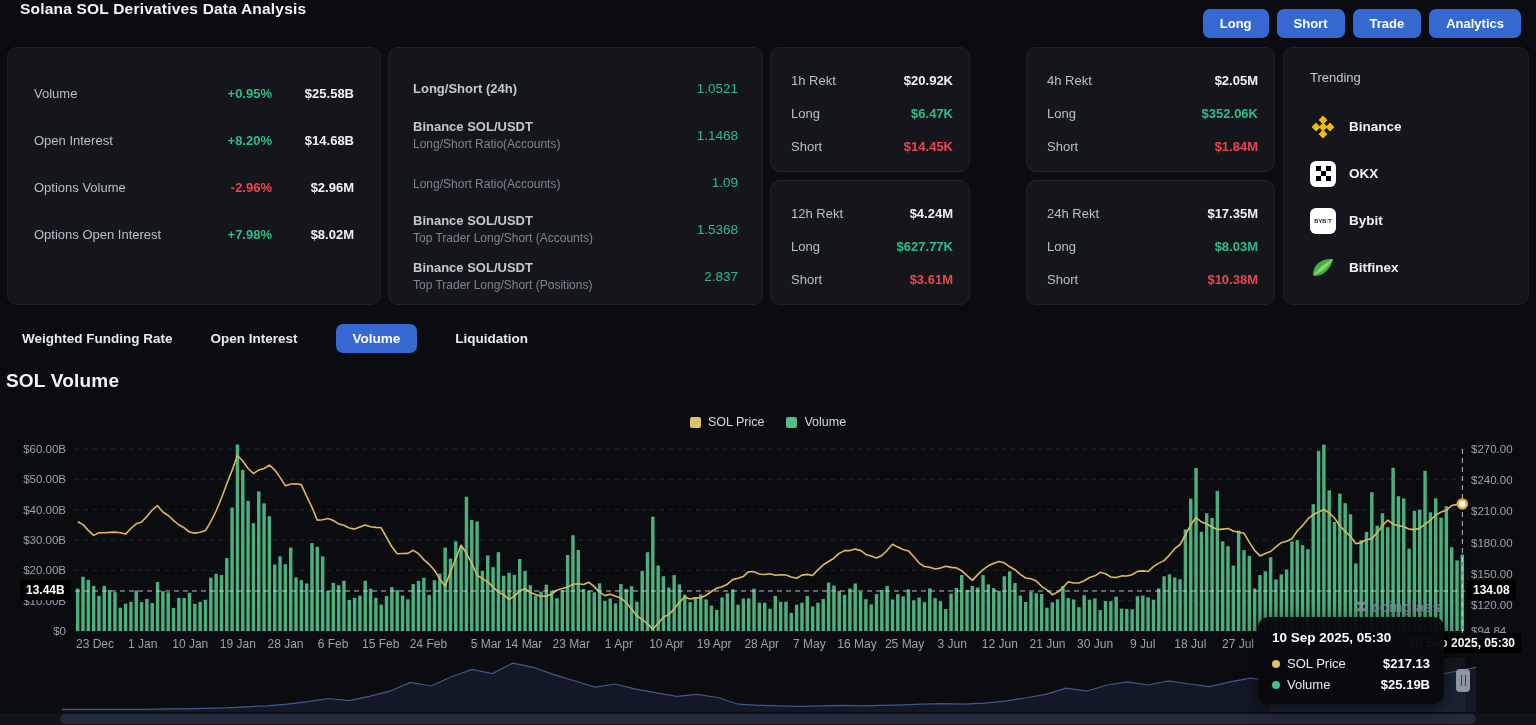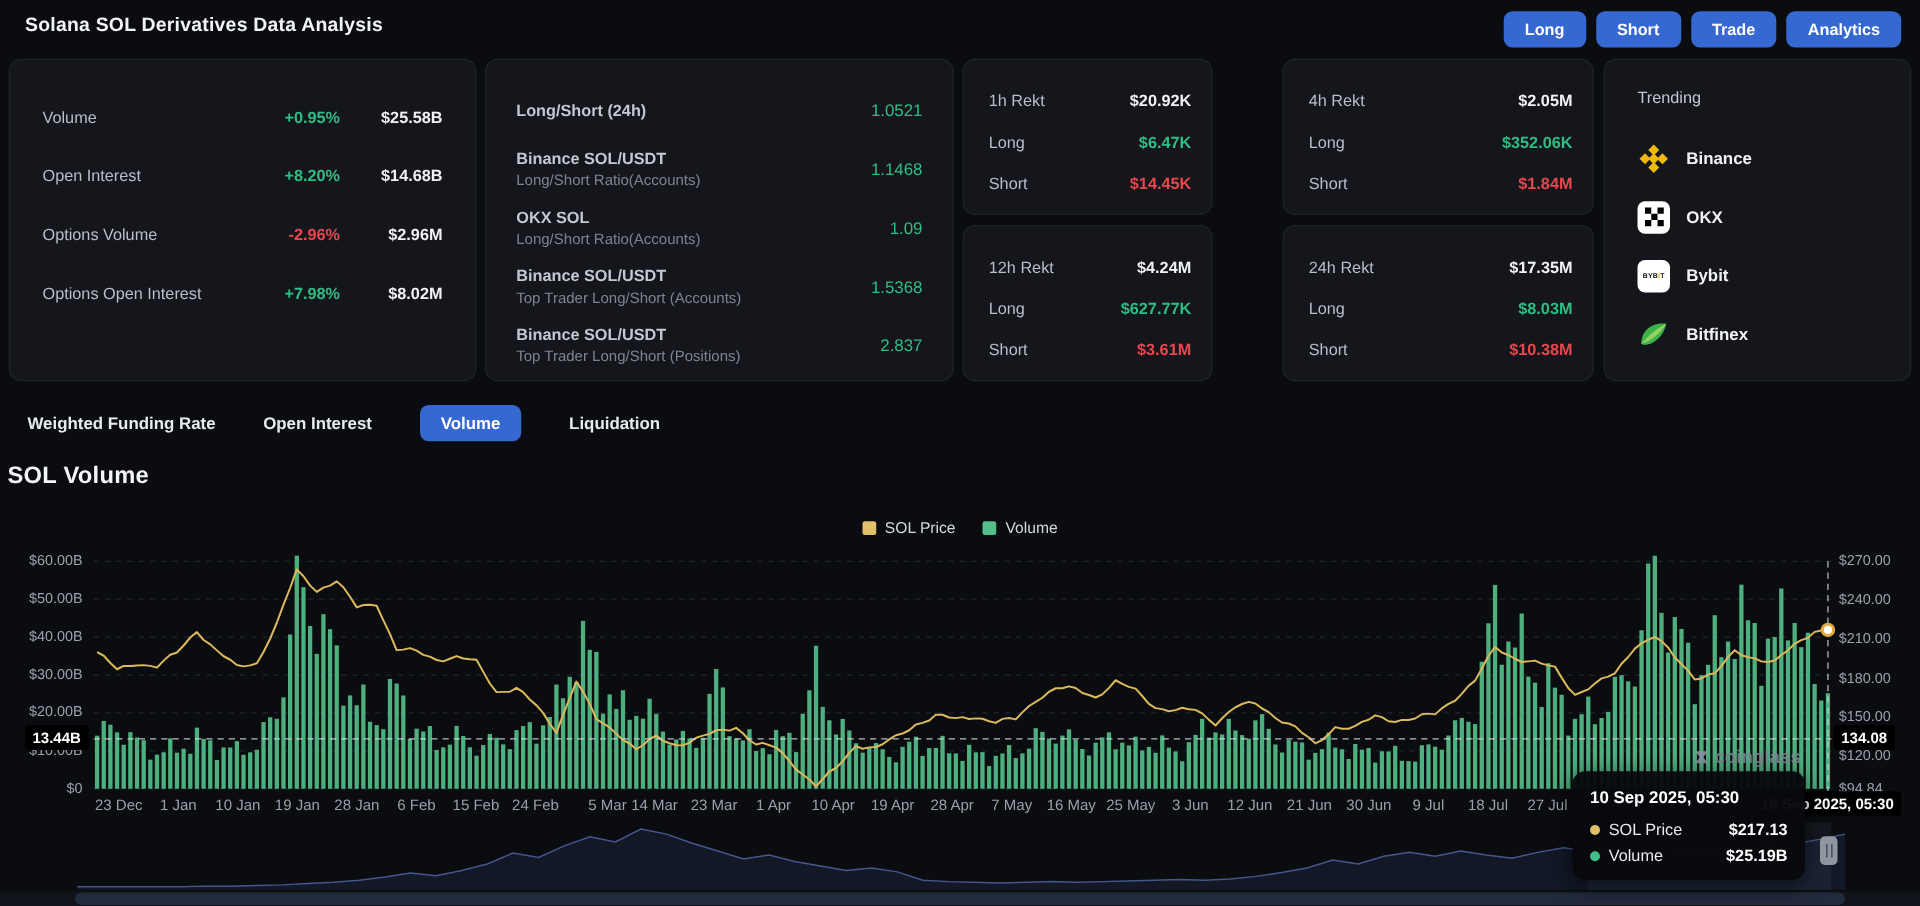--- a/index.html
+++ b/index.html
@@ -1,21 +1,21 @@
 <!DOCTYPE html>
 <html><head>
 <meta charset="utf-8">
 <style>
   * { margin:0; padding:0; box-sizing:border-box; }
   html,body { width:1536px; height:725px; background:#0a0c10; overflow:hidden;
     font-family:"Liberation Sans", sans-serif; color:#edeff2; position:relative; }
   .abs { position:absolute; }
 
   
-  .page-title { left:20px; top:12px; font-size:15.5px; font-weight:600; color:#f2f4f7; letter-spacing:.2px; }
+  .page-title { left:20px; top:0; font-size:15.5px; font-weight:600; color:#f2f4f7; letter-spacing:.2px; }
   .hdr-btns { right:15px; top:9px; display:flex; gap:8px; }
   .hdr-btn { background:#3568d1; color:#fff; border:none; border-radius:7px; height:29px;
     padding:0 17px; font-size:13px; font-weight:700; font-family:inherit; cursor:pointer; }
 
   
   .panel { background:#14161b; border:1px solid #1f2329; border-radius:10px; position:absolute; }
   .stat-panel { left:7px; top:47px; width:374px; height:258px; padding:22px 26px; }
   .stat-row { display:flex; align-items:center; height:47px; }
   .stat-row .lbl { flex:1; font-size:13px; color:#b9bfc9; }
   .stat-row .pct { width:92px; text-align:right; font-size:13px; font-weight:700; }
@@ -137,21 +137,20 @@
   </div>
   <div class="ratio-row">
     <div class="ratio-txt">
       <div class="ratio-title">Binance SOL/USDT</div>
       <div class="ratio-sub">Long/Short Ratio(Accounts)</div>
     </div>
     <div class="ratio-val">1.1468</div>
   </div>
   <div class="ratio-row">
     <div class="ratio-txt">
-      <div class="ratio-title">OKX SOL</div>
       <div class="ratio-sub">Long/Short Ratio(Accounts)</div>
     </div>
     <div class="ratio-val">1.09</div>
   </div>
   <div class="ratio-row">
     <div class="ratio-txt">
       <div class="ratio-title">Binance SOL/USDT</div>
       <div class="ratio-sub">Top Trader Long/Short (Accounts)</div>
     </div>
     <div class="ratio-val">1.5368</div>

